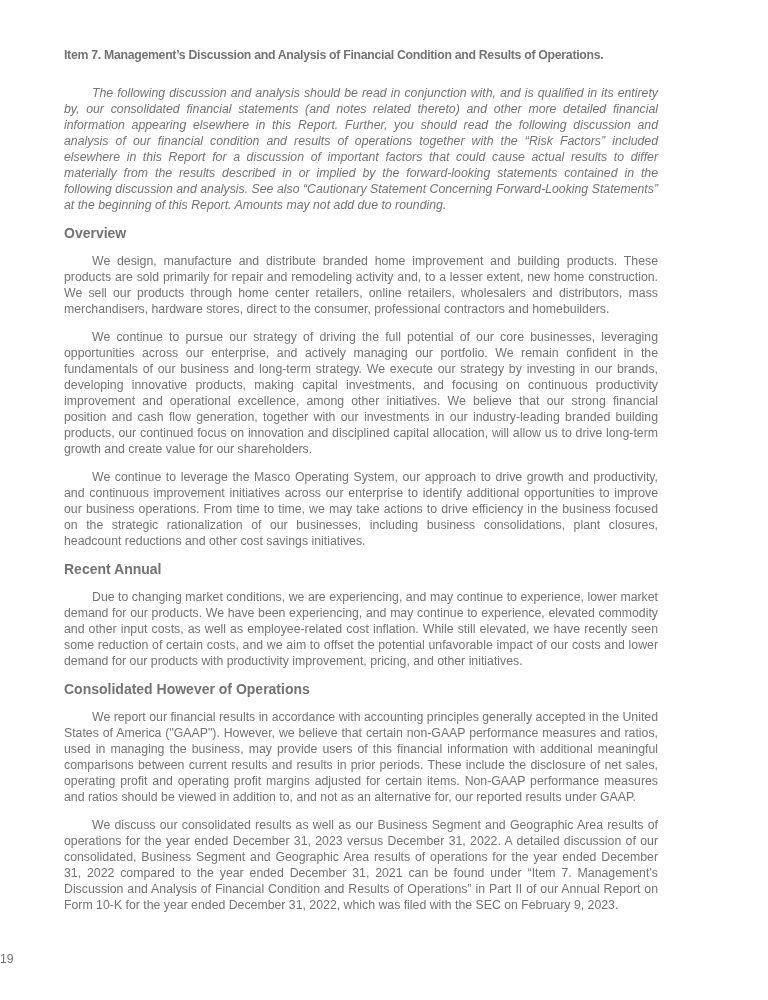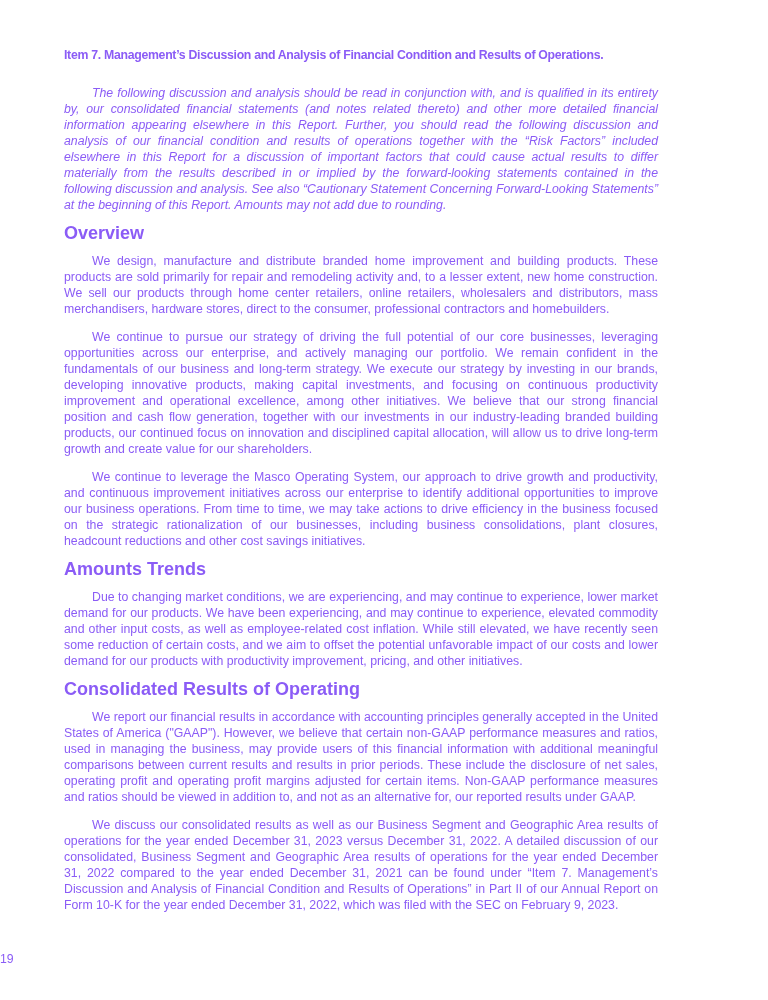--- a/index.html
+++ b/index.html
@@ -6,36 +6,36 @@
     margin: 0;
     padding: 0;
     background: #ffffff;
   }
   .page {
     position: relative;
     width: 732px;
     height: 1000px;
     box-sizing: border-box;
     background: #ffffff;
-    color: #8b5cf6;
+    color: #737373;
     padding: 47px 62px 0 64px;
     font-family: "Liberation Sans", "DejaVu Sans", sans-serif;
     font-size: 12.3px;
     line-height: 16px;
     overflow: hidden;
   }
   .item-heading {
     font-size: 12.3px;
     font-weight: bold;
     margin: 0 0 22px 0;
     white-space: nowrap;
     letter-spacing: -0.3px;
   }
   .section-heading {
-    font-size: 18px;
+    font-size: 14px;
     font-weight: bold;
     margin: 12px 0 12px 0;
   }
   p.body-para {
     margin: 0 12px 12px 0;
     text-align: justify;
     text-indent: 28px;
   }
   p.intro-para {
     font-style: italic;
@@ -59,25 +59,25 @@
   <p class="body-para intro-para">The following discussion and analysis should be read in conjunction with, and is qualified in its entirety by, our consolidated financial statements (and notes related thereto) and other more detailed financial information appearing elsewhere in this Report. Further, you should read the following discussion and analysis of our financial condition and results of operations together with the “Risk Factors” included elsewhere in this Report for a discussion of important factors that could cause actual results to differ materially from the results described in or implied by the forward-looking statements contained in the following discussion and analysis. See also “Cautionary Statement Concerning Forward-Looking Statements” at the beginning of this Report. Amounts may not add due to rounding.</p>
 
   <h2 class="section-heading">Overview</h2>
 
   <p class="body-para">We design, manufacture and distribute branded home improvement and building products. These products are sold primarily for repair and remodeling activity and, to a lesser extent, new home construction. We sell our products through home center retailers, online retailers, wholesalers and distributors, mass merchandisers, hardware stores, direct to the consumer, professional contractors and homebuilders.</p>
 
   <p class="body-para">We continue to pursue our strategy of driving the full potential of our core businesses, leveraging opportunities across our enterprise, and actively managing our portfolio.  We remain confident in the fundamentals of our business and long-term strategy. We execute our strategy by investing in our brands, developing innovative products, making capital investments, and focusing on continuous productivity improvement and operational excellence, among other initiatives. We believe that our strong financial position and cash flow generation, together with our investments in our industry-leading branded building products, our continued focus on innovation and disciplined capital allocation, will allow us to drive long-term growth and create value for our shareholders.</p>
 
   <p class="body-para">We continue to leverage the Masco Operating System, our approach to drive growth and productivity, and continuous improvement initiatives across our enterprise to identify additional opportunities to improve our business operations. From time to time, we may take actions to drive efficiency in the business focused on the strategic rationalization of our businesses, including business consolidations, plant closures, headcount reductions and other cost savings initiatives.</p>
 
-  <h2 class="section-heading">Amounts Trends</h2>
+  <h2 class="section-heading">Recent Annual</h2>
 
   <p class="body-para">Due to changing market conditions, we are experiencing, and may continue to experience, lower market demand for our products. We have been experiencing, and may continue to experience, elevated commodity and other input costs, as well as employee-related cost inflation. While still elevated, we have recently seen some reduction of certain costs, and we aim to offset the potential unfavorable impact of our costs and lower demand for our products with productivity improvement, pricing, and other initiatives.</p>
 
-  <h2 class="section-heading">Consolidated Results of Operating</h2>
+  <h2 class="section-heading">Consolidated However of Operations</h2>
 
   <p class="body-para">We report our financial results in accordance with accounting principles generally accepted in the United States of America ("GAAP"). However, we believe that certain non-GAAP performance measures and ratios, used in managing the business, may provide users of this financial information with additional meaningful comparisons between current results and results in prior periods. These include the disclosure of net sales, operating profit and operating profit margins adjusted for certain items. Non-GAAP performance measures and ratios should be viewed in addition to, and not as an alternative for, our reported results under GAAP.</p>
 
   <p class="body-para">We discuss our consolidated results as well as our Business Segment and Geographic Area results of operations for the year ended December 31, 2023 versus December 31, 2022. A detailed discussion of our consolidated, Business Segment and Geographic Area results of operations for the year ended December 31, 2022 compared to the year ended December 31, 2021 can be found under “Item 7. Management’s Discussion and Analysis of Financial Condition and Results of Operations” in Part II of our Annual Report on Form 10-K for the year ended December 31, 2022, which was filed with the SEC on February 9, 2023.</p>
 
   <div class="page-number">19</div>
 
 </div>
 
 </body></html>

